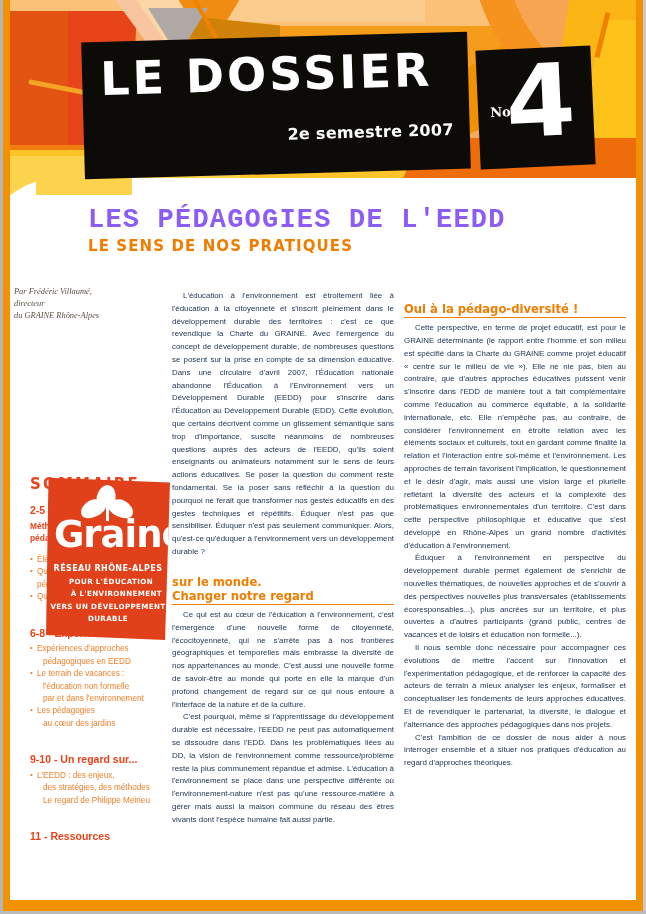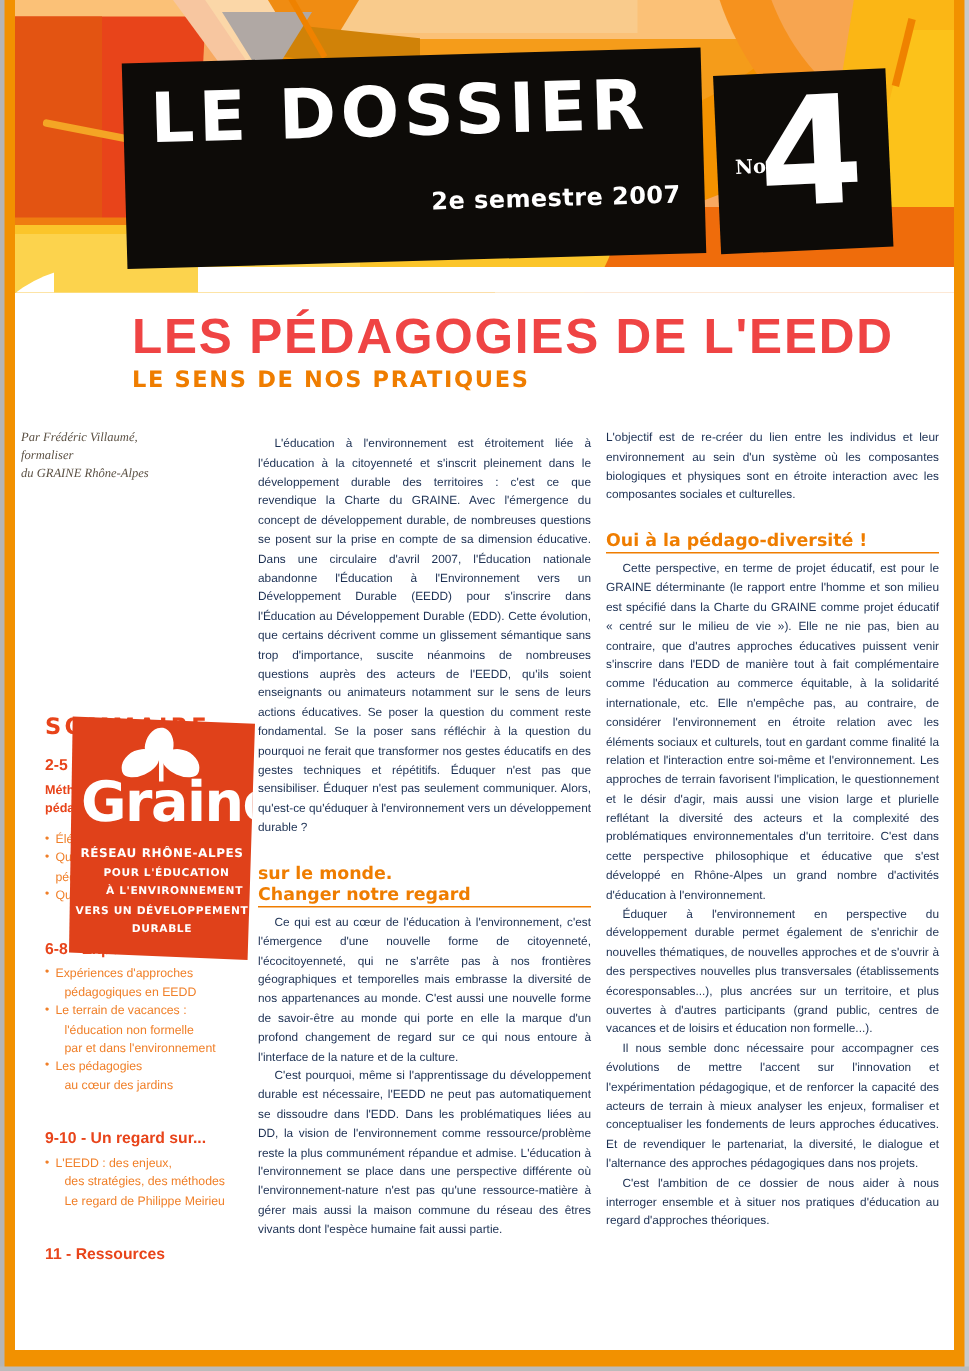--- a/index.html
+++ b/index.html
@@ -57,22 +57,22 @@
 
   .num-plate{position:absolute;left:478px;top:48px;width:115px;height:119px;background:#0d0b08;
     transform:rotate(-2.6deg);z-index:13;}
   .num-label{position:absolute;left:12px;top:55px;color:#ffffff;font-size:13px;font-weight:bold;
     font-family:"DejaVu Serif",serif;}
   .num-big{position:absolute;left:28px;top:4px;color:#ffffff;font-size:100px;font-weight:bold;
     font-family:"DejaVu Sans",sans-serif;line-height:1;}
 
   
   .headline-wrap{position:absolute;left:88px;top:206px;width:540px;z-index:20;}
-  .headline-1{color:#ef4444;font-size:33px;font-weight:bold;letter-spacing:1.2px;
-     font-family:Liberation Sans, sans-serif;line-height:1.08;}
+  .headline-1{color:#8b5cf6;font-size:27px;font-weight:bold;letter-spacing:1.2px;
+     font-family:Liberation Mono, monospace;line-height:1.08;}
   .headline-2{color:#ef7d00;font-size:15px;font-weight:bold;letter-spacing:1.1px;margin-top:3px;
      font-family:"DejaVu Sans",sans-serif;line-height:1.08;}
 
   
   .cols{position:absolute;left:0;top:286px;width:646px;height:600px;z-index:20;}
 
   
   .col-left{position:absolute;left:14px;top:0;width:148px;}
   .byline{text-align:left;color:#5b5043;font-size:8.4px;font-style:italic;line-height:1.45;
      padding-right:8px;font-family:"Liberation Serif",serif;}
@@ -168,21 +168,21 @@
   <div class="headline-wrap">
     <div class="headline-1">LES PÉDAGOGIES DE L'EEDD</div>
     <div class="headline-2">LE SENS DE NOS PRATIQUES</div>
   </div>
 
   <div class="cols">
 
     <div class="col-left">
       <div class="byline">
         <div>Par Frédéric Villaumé,</div>
-        <div>formaliser</div>
+        <div>directeur</div>
         <div>du GRAINE Rhône-Alpes</div>
       </div>
 
       <div class="sommaire">
         <div class="sommaire-title">SOMMAIRE</div>
 
         <div class="som-sec">
           <div class="som-h">2-5 - Réflexions</div>
           <div class="som-sub">Méthodes et approches</div>
           <div class="som-sub">pédagogiques en EEDD</div>
@@ -230,21 +230,20 @@
       <div class="sec-head">
         <div>sur le monde.</div>
         <div>Changer notre regard</div>
         <div class="sec-head-rule"></div>
       </div>
       <div class="para indent">Ce qui est au cœur de l'éducation à l'environnement, c'est l'émergence d'une nouvelle forme de citoyenneté, l'écocitoyenneté, qui ne s'arrête pas à nos frontières géographiques et temporelles mais embrasse la diversité de nos appartenances au monde. C'est aussi une nouvelle forme de savoir-être au monde qui porte en elle la marque d'un profond changement de regard sur ce qui nous entoure à l'interface de la nature et de la culture.</div>
       <div class="para indent tight">C'est pourquoi, même si l'apprentissage du développement durable est nécessaire, l'EEDD ne peut pas automatiquement se dissoudre dans l'EDD. Dans les problématiques liées au DD, la vision de l'environnement comme ressource/problème reste la plus communément répandue et admise. L'éducation à l'environnement se place dans une perspective différente où l'environnement-nature n'est pas qu'une ressource-matière à gérer mais aussi la maison commune du réseau des êtres vivants dont l'espèce humaine fait aussi partie.</div>
     </div>
 
     <div class="col-right">
-      <div class="para tight">L'objectif est de re-créer du lien entre les individus et leur environnement au sein d'un système où les composantes biologiques et physiques sont en étroite interaction avec les composantes sociales et culturelles.</div>
 
       <div class="spacer-l"></div>
 
       <div class="sec-head">
         <div>Oui à la pédago-diversité !</div>
         <div class="sec-head-rule"></div>
       </div>
       <div class="para indent">Cette perspective, en terme de projet éducatif, est pour le GRAINE déterminante (le rapport entre l'homme et son milieu est spécifié dans la Charte du GRAINE comme projet éducatif « centré sur le milieu de vie »). Elle ne nie pas, bien au contraire, que d'autres approches éducatives puissent venir s'inscrire dans l'EDD de manière tout à fait complémentaire comme l'éducation au commerce équitable, à la solidarité internationale, etc. Elle n'empêche pas, au contraire, de considérer l'environnement en étroite relation avec les éléments sociaux et culturels, tout en gardant comme finalité la relation et l'interaction entre soi-même et l'environnement. Les approches de terrain favorisent l'implication, le questionnement et le désir d'agir, mais aussi une vision large et plurielle reflétant la diversité des acteurs et la complexité des problématiques environnementales d'un territoire. C'est dans cette perspective philosophique et éducative que s'est développé en Rhône-Alpes un grand nombre d'activités d'éducation à l'environnement.</div>
       <div class="para indent tight">Éduquer à l'environnement en perspective du développement durable permet également de s'enrichir de nouvelles thématiques, de nouvelles approches et de s'ouvrir à des perspectives nouvelles plus transversales (établissements écoresponsables...), plus ancrées sur un territoire, et plus ouvertes à d'autres participants (grand public, centres de vacances et de loisirs et éducation non formelle...).</div>
       <div class="para indent tight">Il nous semble donc nécessaire pour accompagner ces évolutions de mettre l'accent sur l'innovation et l'expérimentation pédagogique, et de renforcer la capacité des acteurs de terrain à mieux analyser les enjeux, formaliser et conceptualiser les fondements de leurs approches éducatives. Et de revendiquer le partenariat, la diversité, le dialogue et l'alternance des approches pédagogiques dans nos projets.</div>

